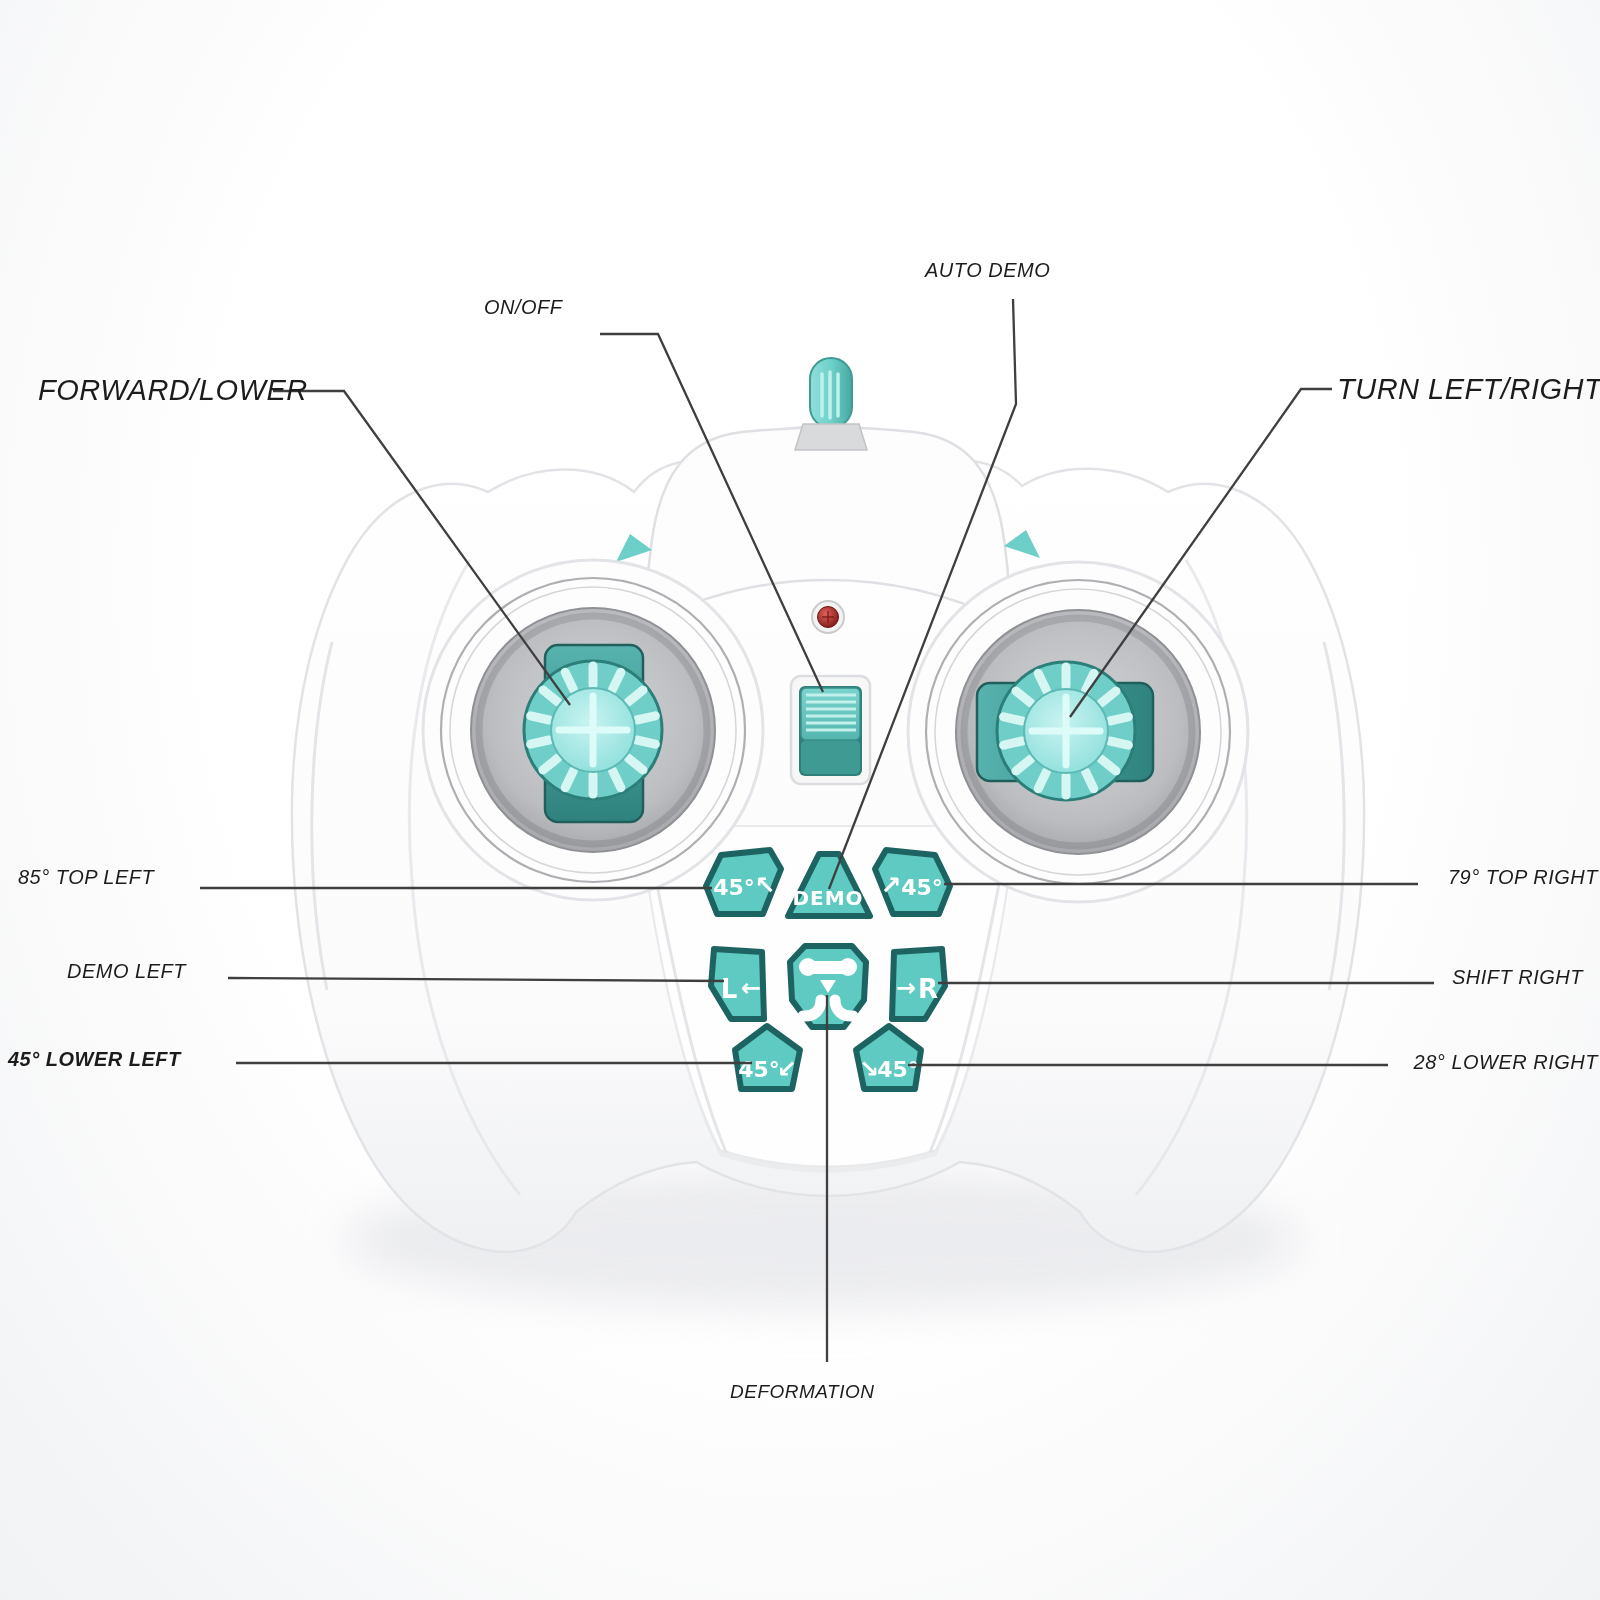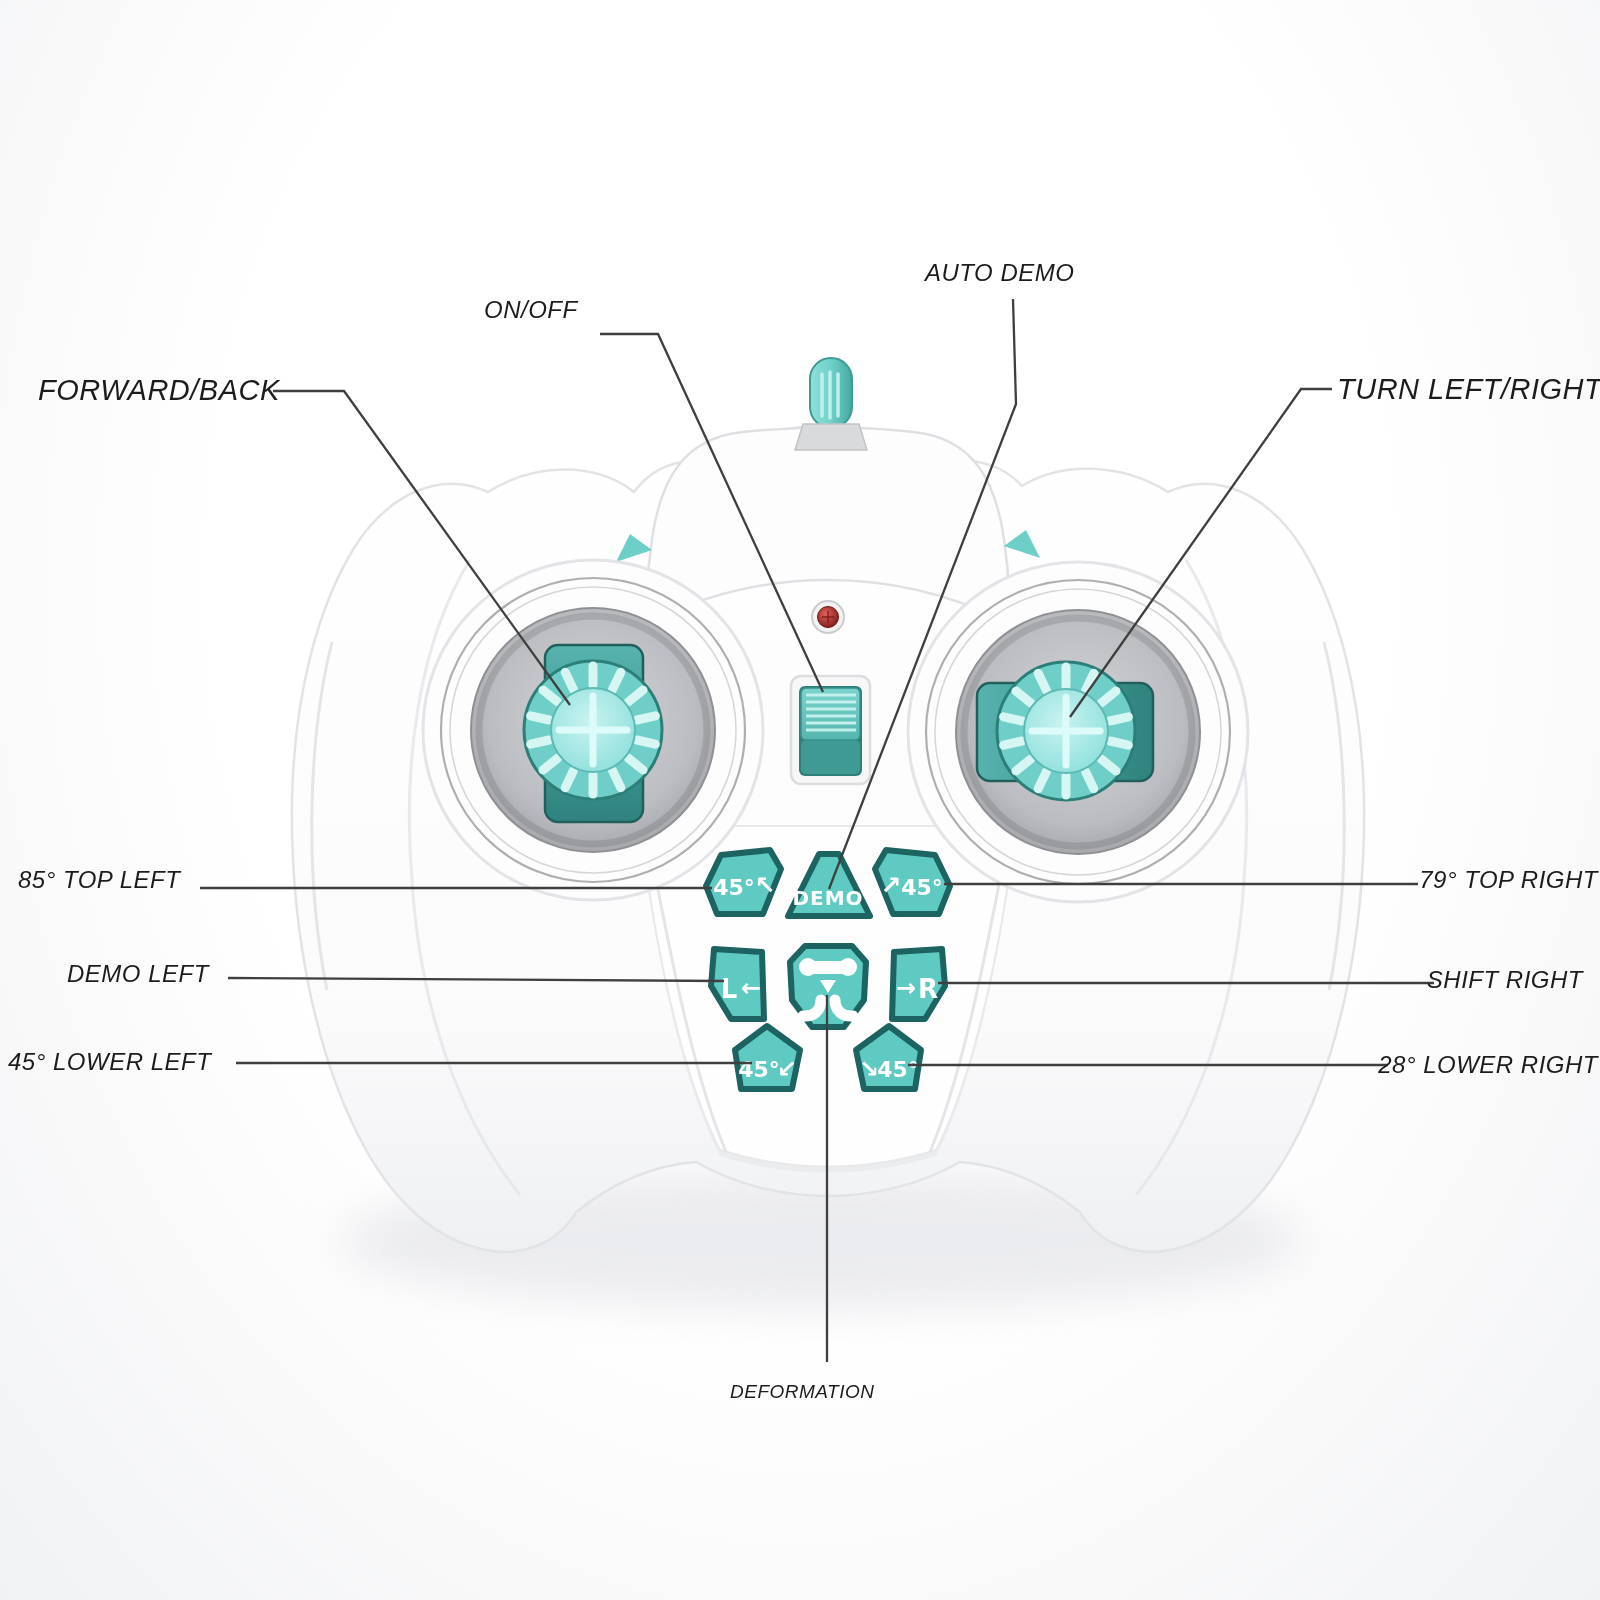--- a/index.html
+++ b/index.html
@@ -3,21 +3,21 @@
 <meta charset="utf-8">
 <style>
   html,body{margin:0;padding:0;background:#fff;}
   .canvas{
     position:relative;width:1600px;height:1600px;overflow:hidden;
     background:radial-gradient(ellipse at 50% 36%, #ffffff 52%, #f1f2f4 100%);
     font-family:"Liberation Sans",sans-serif;
   }
   .canvas > svg{position:absolute;left:0;top:0;}
   .lbl{
-    position:absolute;font-style:italic;color:#1c1c1c;font-size:24px;
+    position:absolute;font-style:italic;color:#1c1c1c;font-size:20px;
     white-space:nowrap;letter-spacing:.5px;
   }
   .lead{fill:none;stroke:#3f3f3f;stroke-width:2.3;}
   .btn{fill:#5ecac2;stroke:#1d6361;stroke-width:6;stroke-linejoin:round;}
   .btn-txt{font-family:"DejaVu Sans",sans-serif;font-weight:bold;fill:#ffffff;text-anchor:middle;}
   .ribs line{stroke:#d6f6f3;stroke-width:9;stroke-linecap:round;}
   .seam{fill:none;stroke:#e4e5e8;stroke-width:3;}
 </style>
 </head>
 <body>
@@ -257,24 +257,24 @@
     <polyline class="lead" points="1332,389 1301,389 1070,717"></polyline>
     <polyline class="lead" points="200,888 712,888"></polyline>
     <polyline class="lead" points="228,978 724,981"></polyline>
     <polyline class="lead" points="236,1063 752,1063"></polyline>
     <polyline class="lead" points="944,884 1418,884"></polyline>
     <polyline class="lead" points="938,983 1434,983"></polyline>
     <polyline class="lead" points="908,1065 1388,1065"></polyline>
     <polyline class="lead" points="827,995 827,1362"></polyline>
   </svg>
 
-  <div class="lbl" style="left:38px;top:374px;font-size:29px;">FORWARD/BACK</div>
+  <div class="lbl" style="left:38px;top:374px;font-size:29px;">FORWARD/LOWER</div>
   <div class="lbl" style="left:484px;top:296px;">ON/OFF</div>
   <div class="lbl" style="left:925px;top:259px;">AUTO DEMO</div>
   <div class="lbl" style="left:1337px;top:373px;font-size:29px;">TURN LEFT/RIGHT</div>
   <div class="lbl" style="left:18px;top:866px;">85° TOP LEFT</div>
   <div class="lbl" style="left:67px;top:960px;">DEMO LEFT</div>
-  <div class="lbl" style="left:8px;top:1048px;">45° LOWER LEFT</div>
+  <div class="lbl" style="left:8px;top:1048px;font-weight:bold;">45° LOWER LEFT</div>
   <div class="lbl" style="right:2px;top:866px;">79° TOP RIGHT</div>
   <div class="lbl" style="right:17px;top:966px;">SHIFT RIGHT</div>
   <div class="lbl" style="right:2px;top:1051px;">28° LOWER RIGHT</div>
   <div class="lbl" style="left:730px;top:1381px;font-size:19px;">DEFORMATION</div>
 </div>
 
 </body></html>

